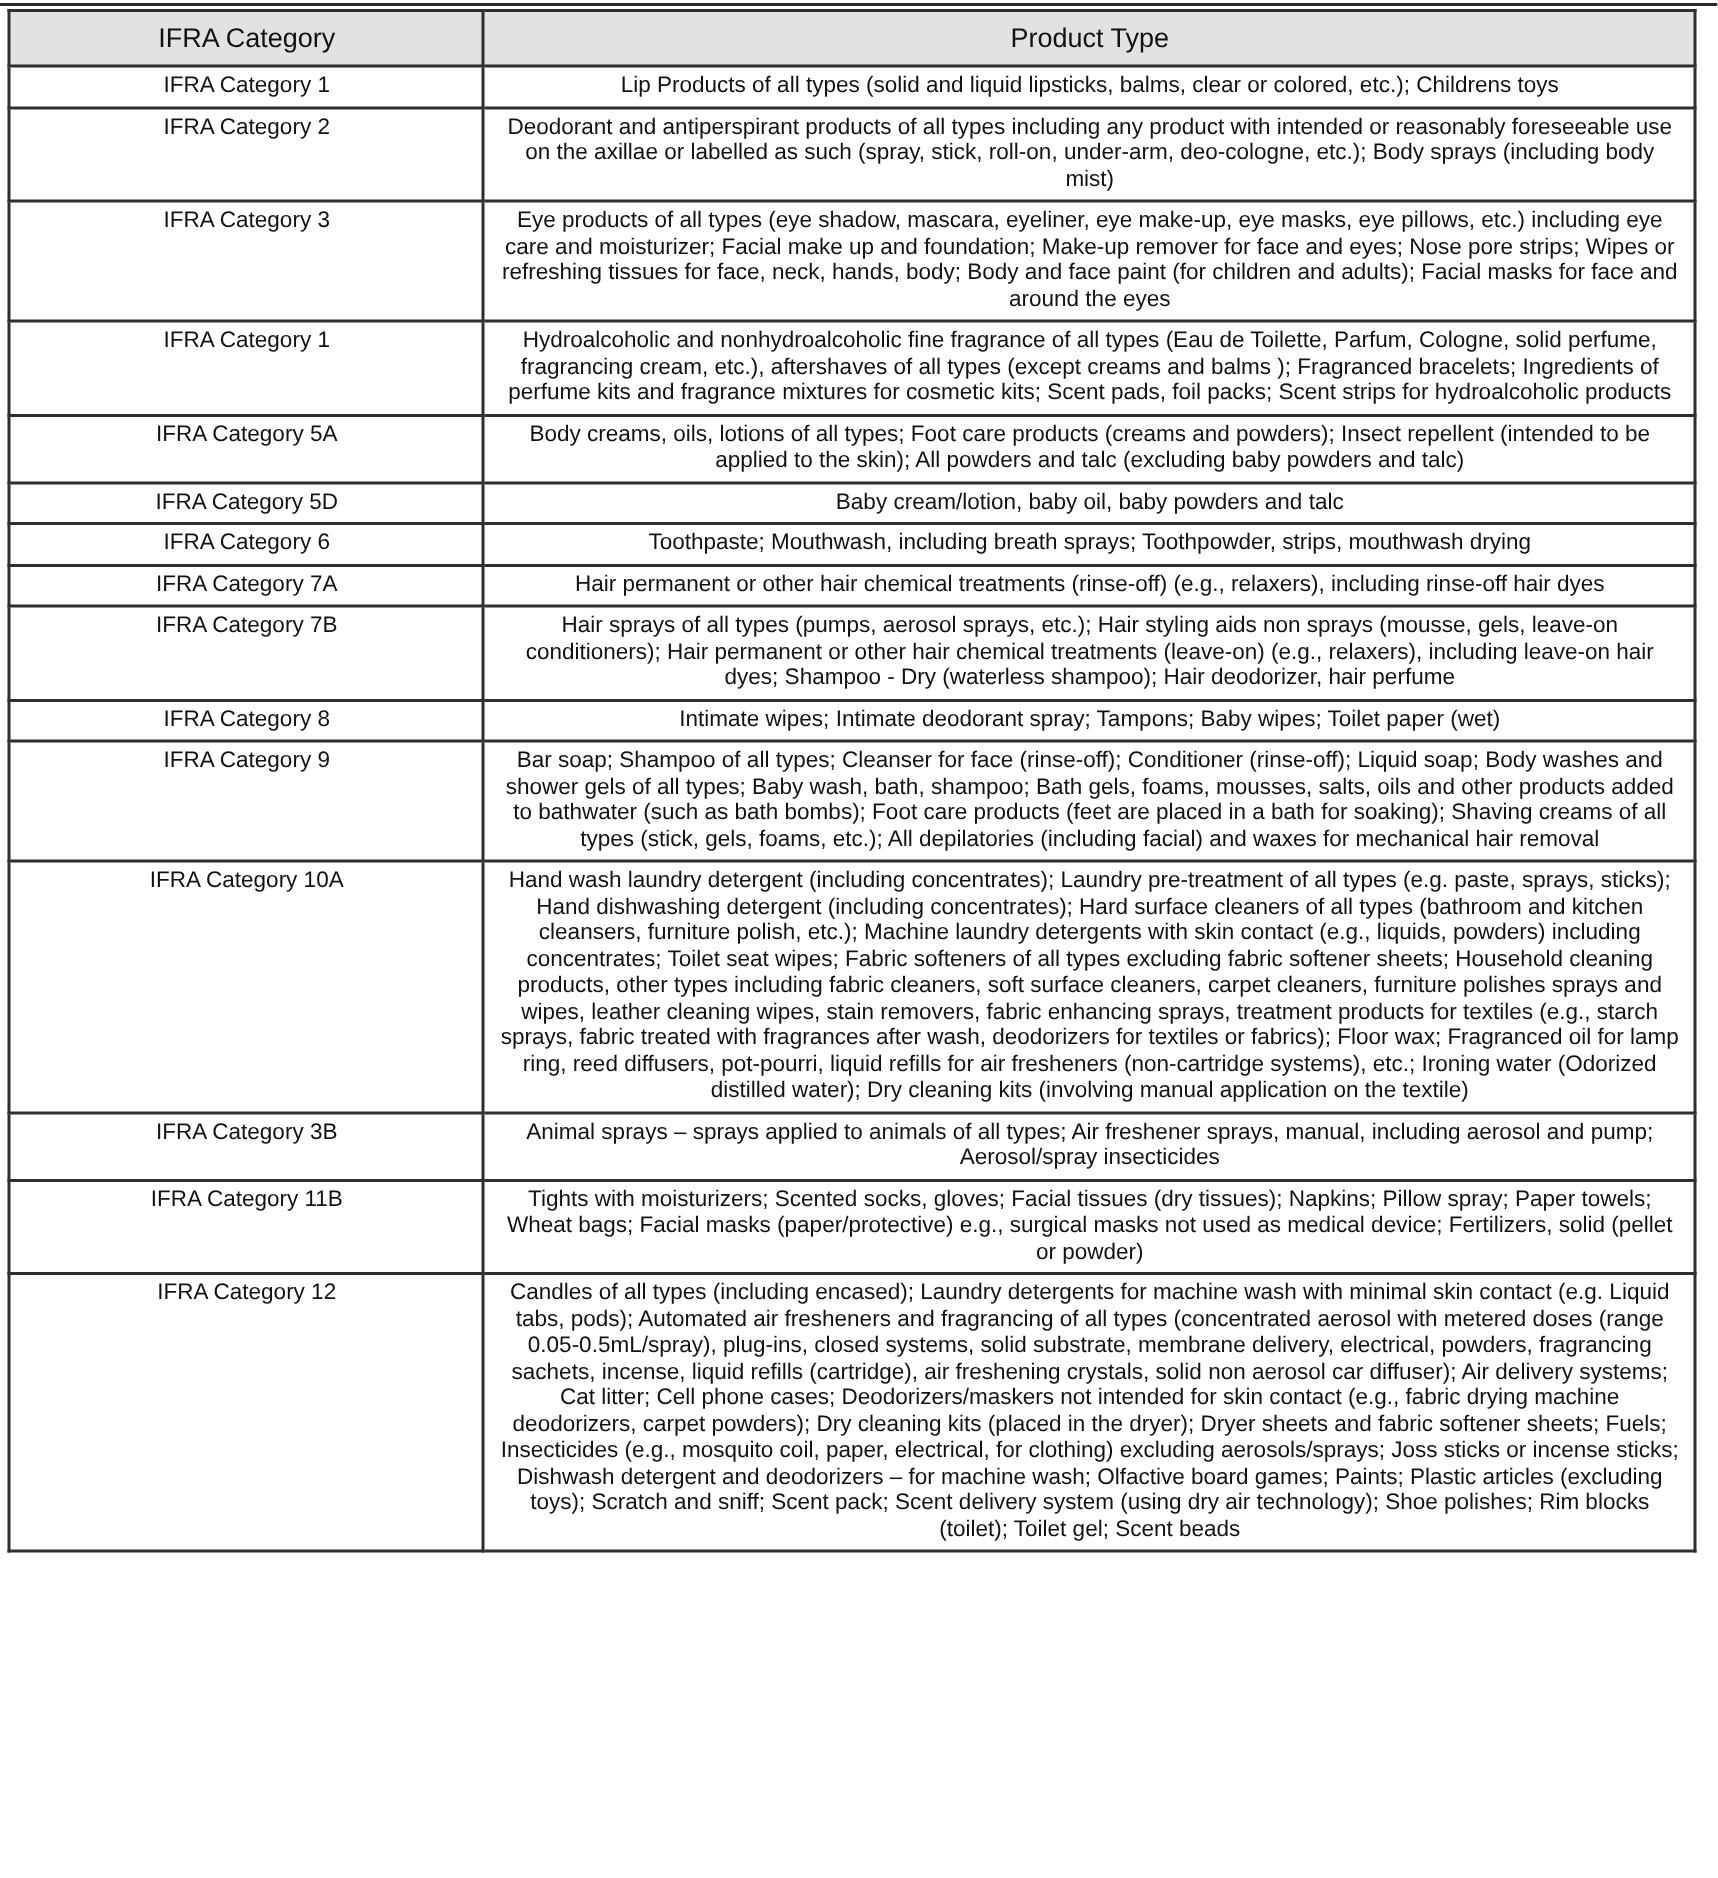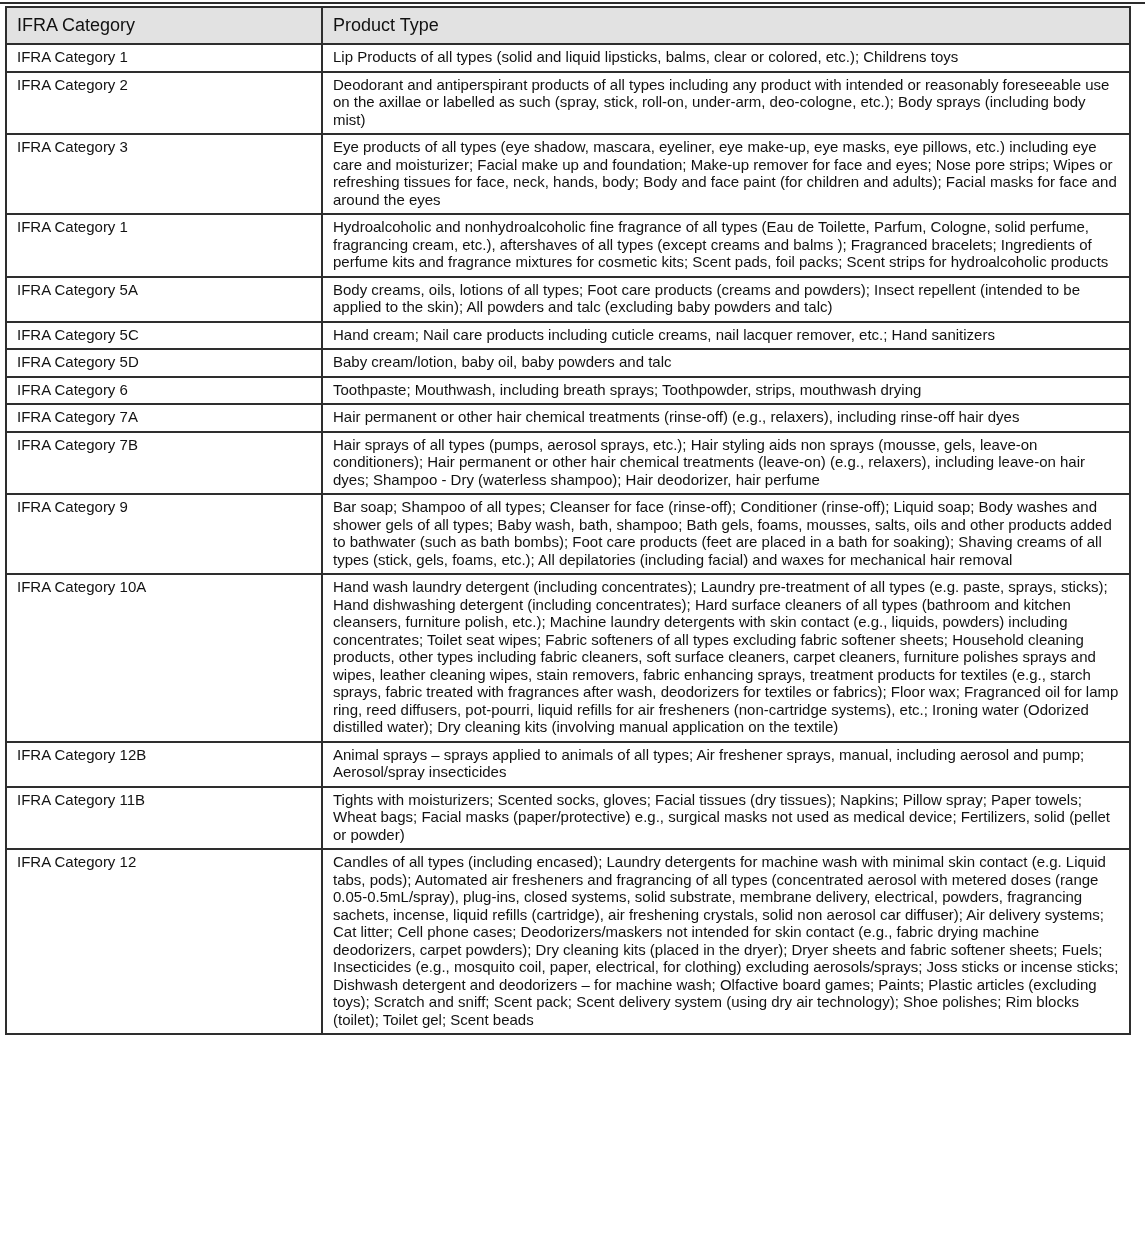--- a/index.html
+++ b/index.html
@@ -25,21 +25,21 @@
     top: 6px; left: 5px;
     width: 1126px;
     border-collapse: collapse;
     table-layout: fixed;
     background: #ffffff;
   }
   table.ifra col.c1 { width: 316px; }
   table.ifra th, table.ifra td {
     border: 2px solid #2e2e2e;
     vertical-align: top;
-    text-align: left;
+    text-align: center;
     word-wrap: break-word;
   }
   table.ifra th {
     background: #e2e2e2;
     font-weight: 400;
     font-size: 18px;
     line-height: 21px;
     padding: 7px 9px 7px 10px;
   }
   table.ifra td {
@@ -82,49 +82,49 @@
       </tr>
       <tr>
         <td class="cat">IFRA Category 1</td>
         <td>Hydroalcoholic and nonhydroalcoholic fine fragrance of all types (Eau de Toilette, Parfum, Cologne, solid perfume, fragrancing cream, etc.), aftershaves of all types (except creams and balms ); Fragranced bracelets; Ingredients of perfume kits and fragrance mixtures for cosmetic kits; Scent pads, foil packs; Scent strips for hydroalcoholic products</td>
       </tr>
       <tr>
         <td class="cat">IFRA Category 5A</td>
         <td>Body creams, oils, lotions of all types; Foot care products (creams and powders); Insect repellent (intended to be applied to the skin); All powders and talc (excluding baby powders and talc)</td>
       </tr>
       <tr>
-        <td class="cat">IFRA Category 5C</td>
-        <td>Hand cream; Nail care products including cuticle creams, nail lacquer remover, etc.; Hand sanitizers</td>
-      </tr>
-      <tr>
         <td class="cat">IFRA Category 5D</td>
         <td>Baby cream/lotion, baby oil, baby powders and talc</td>
       </tr>
       <tr>
         <td class="cat">IFRA Category 6</td>
         <td>Toothpaste; Mouthwash, including breath sprays; Toothpowder, strips, mouthwash drying</td>
       </tr>
       <tr>
         <td class="cat">IFRA Category 7A</td>
         <td>Hair permanent or other hair chemical treatments (rinse-off) (e.g., relaxers), including rinse-off hair dyes</td>
       </tr>
       <tr>
         <td class="cat">IFRA Category 7B</td>
         <td>Hair sprays of all types (pumps, aerosol sprays, etc.); Hair styling aids non sprays (mousse, gels, leave-on conditioners); Hair permanent or other hair chemical treatments (leave-on) (e.g., relaxers), including leave-on hair dyes; Shampoo - Dry (waterless shampoo); Hair deodorizer, hair perfume</td>
       </tr>
       <tr>
+        <td class="cat">IFRA Category 8</td>
+        <td>Intimate wipes; Intimate deodorant spray; Tampons; Baby wipes; Toilet paper (wet)</td>
+      </tr>
+      <tr>
         <td class="cat">IFRA Category 9</td>
         <td>Bar soap; Shampoo of all types; Cleanser for face (rinse-off); Conditioner (rinse-off); Liquid soap; Body washes and shower gels of all types; Baby wash, bath, shampoo; Bath gels, foams, mousses, salts, oils and other products added to bathwater (such as bath bombs); Foot care products (feet are placed in a bath for soaking); Shaving creams of all types (stick, gels, foams, etc.); All depilatories (including facial) and waxes for mechanical hair removal</td>
       </tr>
       <tr>
         <td class="cat">IFRA Category 10A</td>
         <td>Hand wash laundry detergent (including concentrates); Laundry pre-treatment of all types (e.g. paste, sprays, sticks); Hand dishwashing detergent (including concentrates); Hard surface cleaners of all types (bathroom and kitchen cleansers, furniture polish, etc.); Machine laundry detergents with skin contact (e.g., liquids, powders) including concentrates; Toilet seat wipes; Fabric softeners of all types excluding fabric softener sheets; Household cleaning products, other types including fabric cleaners, soft surface cleaners, carpet cleaners, furniture polishes sprays and wipes, leather cleaning wipes, stain removers, fabric enhancing sprays, treatment products for textiles (e.g., starch sprays, fabric treated with fragrances after wash, deodorizers for textiles or fabrics); Floor wax; Fragranced oil for lamp ring, reed diffusers, pot-pourri, liquid refills for air fresheners (non-cartridge systems), etc.; Ironing water (Odorized distilled water); Dry cleaning kits (involving manual application on the textile)</td>
       </tr>
       <tr>
-        <td class="cat">IFRA Category 12B</td>
+        <td class="cat">IFRA Category 3B</td>
         <td>Animal sprays – sprays applied to animals of all types; Air freshener sprays, manual, including aerosol and pump; Aerosol/spray insecticides</td>
       </tr>
       <tr>
         <td class="cat">IFRA Category 11B</td>
         <td>Tights with moisturizers; Scented socks, gloves; Facial tissues (dry tissues); Napkins; Pillow spray; Paper towels; Wheat bags; Facial masks (paper/protective) e.g., surgical masks not used as medical device; Fertilizers, solid (pellet or powder)</td>
       </tr>
       <tr>
         <td class="cat">IFRA Category 12</td>
         <td>Candles of all types (including encased); Laundry detergents for machine wash with minimal skin contact (e.g. Liquid tabs, pods); Automated air fresheners and fragrancing of all types (concentrated aerosol with metered doses (range 0.05-0.5mL/spray), plug-ins, closed systems, solid substrate, membrane delivery, electrical, powders, fragrancing sachets, incense, liquid refills (cartridge), air freshening crystals, solid non aerosol car diffuser); Air delivery systems; Cat litter; Cell phone cases; Deodorizers/maskers not intended for skin contact (e.g., fabric drying machine deodorizers, carpet powders); Dry cleaning kits (placed in the dryer); Dryer sheets and fabric softener sheets; Fuels; Insecticides (e.g., mosquito coil, paper, electrical, for clothing) excluding aerosols/sprays; Joss sticks or incense sticks; Dishwash detergent and deodorizers – for machine wash; Olfactive board games; Paints; Plastic articles (excluding toys); Scratch and sniff; Scent pack; Scent delivery system (using dry air technology); Shoe polishes; Rim blocks (toilet); Toilet gel; Scent beads</td>
       </tr>

